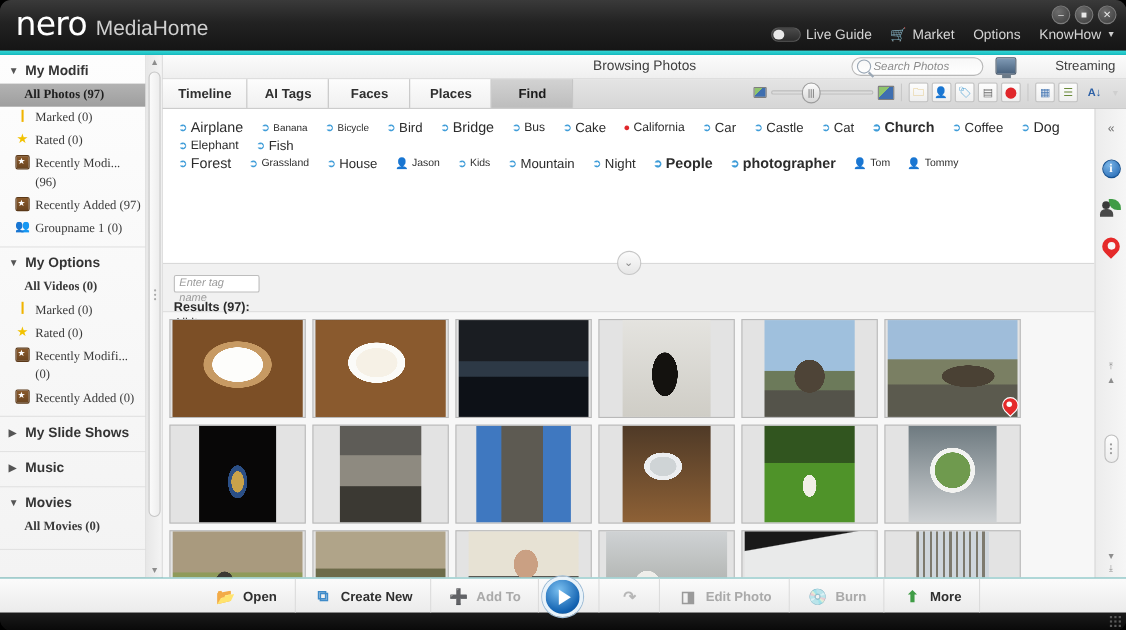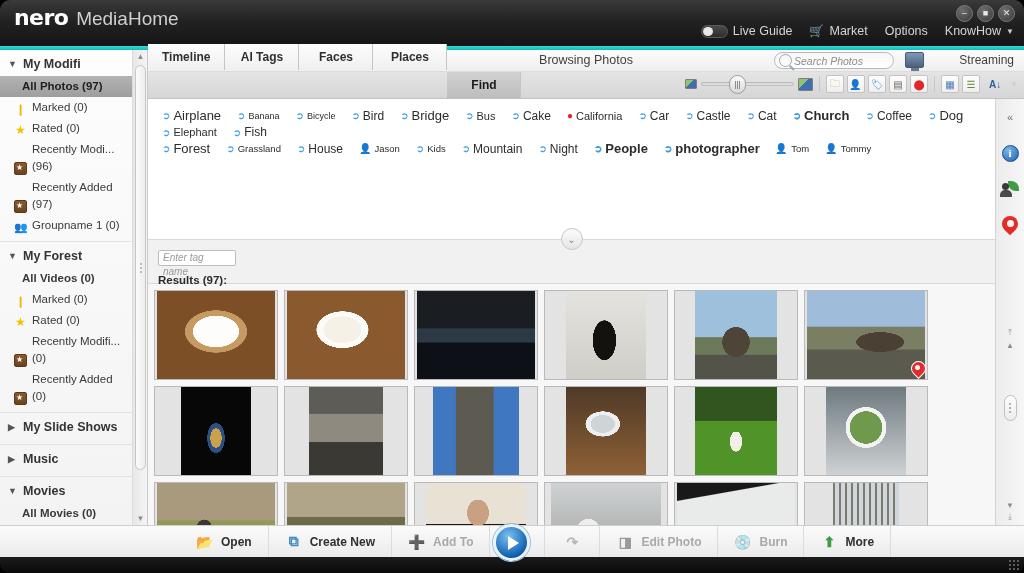--- a/index.html
+++ b/index.html
@@ -15,21 +15,21 @@
   }
 
   
   .titlebar {
     position: absolute; left: 0; top: 0; width: 1024px; height: 46px;
     background: linear-gradient(180deg,#3a3a3a 0%,#222 45%,#151515 100%);
     border-top-left-radius: 10px; border-top-right-radius: 10px;
   }
   .brand { position: absolute; left: 14px; top: 5px; display: flex; align-items: baseline; gap: 8px; }
   .brand-nero {
-    font-size: 22px; font-weight: bold; color: #fff; letter-spacing: -0.6px;
+    font-size: 30px; font-weight: normal; color: #fff; letter-spacing: -0.6px;
     font-family: "DejaVu Sans", sans-serif;
   }
   .brand-app { font-size: 19px; color: #cfcfcf; font-weight: 300; }
 
   .wincontrols { position: absolute; right: 9px; top: 5px; display: flex; gap: 4px; }
   .wbtn {
     width: 17px; height: 17px; border-radius: 50%;
     background: radial-gradient(circle at 35% 30%,#6e6e6e,#3a3a3a);
     border: 1px solid #7d7d7d; color: #e8e8e8; font-size: 9px;
     display: flex; align-items: center; justify-content: center; line-height: 1;
@@ -66,22 +66,22 @@
     border-right: 1px solid #c9c9c9; position: relative; overflow: hidden;
   }
   .sb-scroll { width: 133px; height: 100%; overflow: hidden; }
   .sb-group { border-bottom: 1px solid #e2e2e2; padding-bottom: 5px; }
   .sb-header {
     display: flex; align-items: center; gap: 6px;
     padding: 7px 6px 5px 8px; font-size: 12.5px; font-weight: bold; color: #343434;
   }
   .chev { font-size: 9px; color: #555; width: 9px; display: inline-block; }
   .sb-item {
-    display: flex; align-items: flex-end; gap: 5px;
-    padding: 2px 4px 2px 14px; font-size: 11.5px; color: #3a3a3a; line-height: 17px;
+    display: flex; align-items: flex-start; gap: 5px;
+    padding: 2px 4px 2px 14px; font-size: 11.5px; color: #3a3a3a; line-height: 17px; font-family: Liberation Serif, serif;
   }
   .sb-item.root { font-weight: bold; padding-left: 22px; }
   .sb-item.sel { background: linear-gradient(180deg,#b3b3b3,#9e9e9e); color: #1e1e1e; }
   .sb-ico { width: 13px; height: 13px; display: inline-block; flex: 0 0 13px; font-size: 11px; line-height: 13px; text-align: center; }
   .ico-mark { color: #f0b400; }
   .ico-star { color: #f2c200; font-size: 12px; }
   .ico-book {
     background: linear-gradient(180deg,#8a5a2b,#6a4420); border-radius: 2px;
     position: relative; border: 1px solid #5a3818;
   }
@@ -150,21 +150,21 @@
     background: linear-gradient(180deg,#e4e4e4,#d6d6d6);
     border-bottom: 1px solid #c2c2c2;
   }
   .tab {
     height: 26px; min-width: 74px; padding: 0 14px;
     display: flex; align-items: center; justify-content: center;
     font-size: 12px; font-weight: bold; color: #2f2f2f;
     background: linear-gradient(180deg,#fdfdfd,#f0f0f0);
     border-right: 1px solid #c5c5c5;
   }
-  .tab.active { background: linear-gradient(180deg,#d2d2d2,#bdbdbd); color: #1a1a1a; margin-top: 28px; }
+  .tab.active { background: linear-gradient(180deg,#d2d2d2,#bdbdbd); color: #1a1a1a; }
 
   .tools { position: absolute; right: 6px; top: 3px; display: flex; align-items: center; gap: 6px; }
   .zoomslider { display: flex; align-items: center; gap: 4px; }
   .thumb-mini {
     width: 12px; height: 10px; border: 1px solid #7e7e7e; border-radius: 1px;
     background: linear-gradient(135deg,#8fc46d 40%,#3f6fb0 41%);
   }
   .thumb-mini.big { width: 15px; height: 13px; }
   .slidertrack {
     width: 93px; height: 4px; border-radius: 2px;
@@ -402,21 +402,21 @@
               <span>Recently Added (97)</span>
             </div>
             <div class="sb-item">
               <span class="sb-ico ico-group">👥</span>
               <span>Groupname 1 (0)</span>
             </div>
           </div>
           <div class="sb-group">
             <div class="sb-header">
               <span class="chev">▼</span>
-              <span>My Forest</span>
+              <span>My Options</span>
             </div>
             <div class="sb-item root">
               <span>All Videos (0)</span>
             </div>
             <div class="sb-item">
               <span class="sb-ico ico-mark">❙</span>
               <span>Marked (0)</span>
             </div>
             <div class="sb-item">
               <span class="sb-ico ico-star">★</span>

